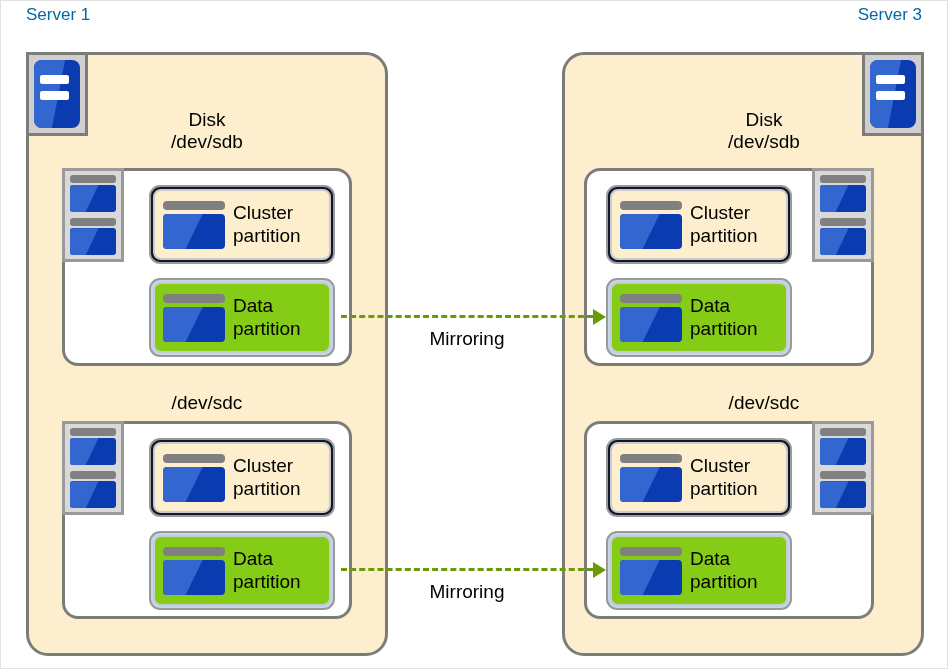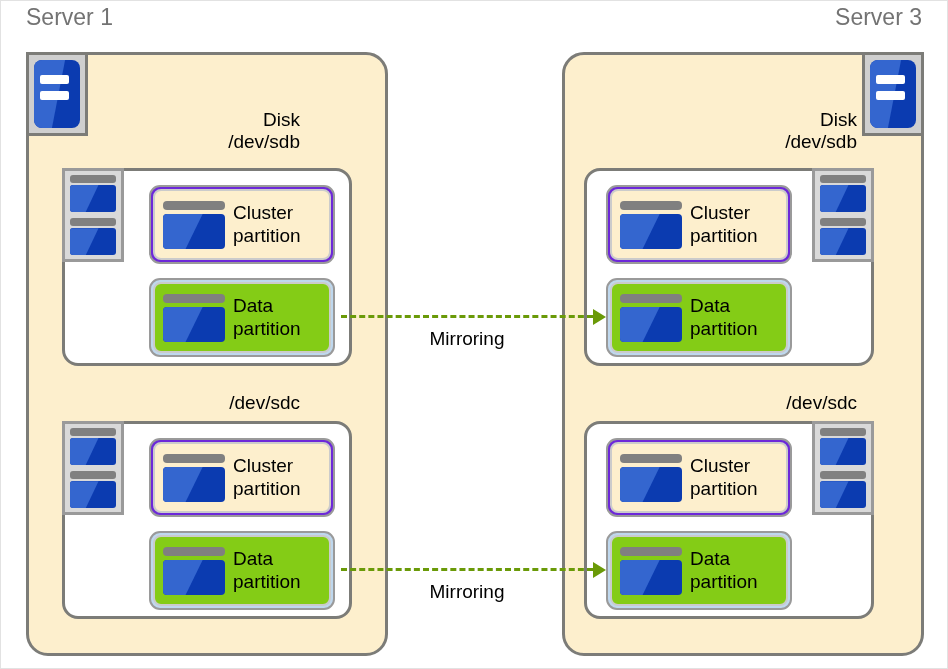--- a/index.html
+++ b/index.html
@@ -16,22 +16,22 @@
     height: 669px;
     background: #ffffff;
     border: 1px solid #e2e2e2;
     box-sizing: border-box;
     overflow: hidden;
   }
 
   
   .server-label {
     position: absolute;
-    font-size: 23px;
-    color: #737373;
+    font-size: 17px;
+    color: #0369a1;
     white-space: nowrap;
     line-height: 1;
   }
   #server1-label { left: 25px; top: 5px; }
   #server2-label { right: 25px; top: 5px; }
 
   
   .server-box {
     position: absolute;
     top: 51px;
@@ -83,21 +83,21 @@
     border-radius: 2px;
   }
   .server-icon-bar.b1 { top: 22%; }
   .server-icon-bar.b2 { top: 46%; }
 
   
   .disk-title {
     position: absolute;
     font-size: 19px;
     color: #000000;
-    text-align: right;
+    text-align: center;
     line-height: 1.18;
     white-space: nowrap;
     z-index: 5;
   }
 
   
   .disk-box {
     position: absolute;
     width: 290px;
     height: 198px;
@@ -165,21 +165,21 @@
     width: 100%;
     height: 100%;
     border: 2px solid #cbcbcb;
     border-radius: 8px;
     box-sizing: border-box;
     display: flex;
     align-items: center;
     gap: 8px;
     padding: 0 6px 0 8px;
   }
-  .partition.cluster { background: #6d28d9; }
+  .partition.cluster { background: #0f172a; }
   .partition.cluster .partition-inner { background: #fdefcd; }
   .partition.data { background: #bfd8ee; }
   .partition.data .partition-inner { background: #84cc16; }
 
   .partition-icon {
     position: relative;
     flex: 0 0 auto;
     width: 62px;
     height: 48px;
   }

